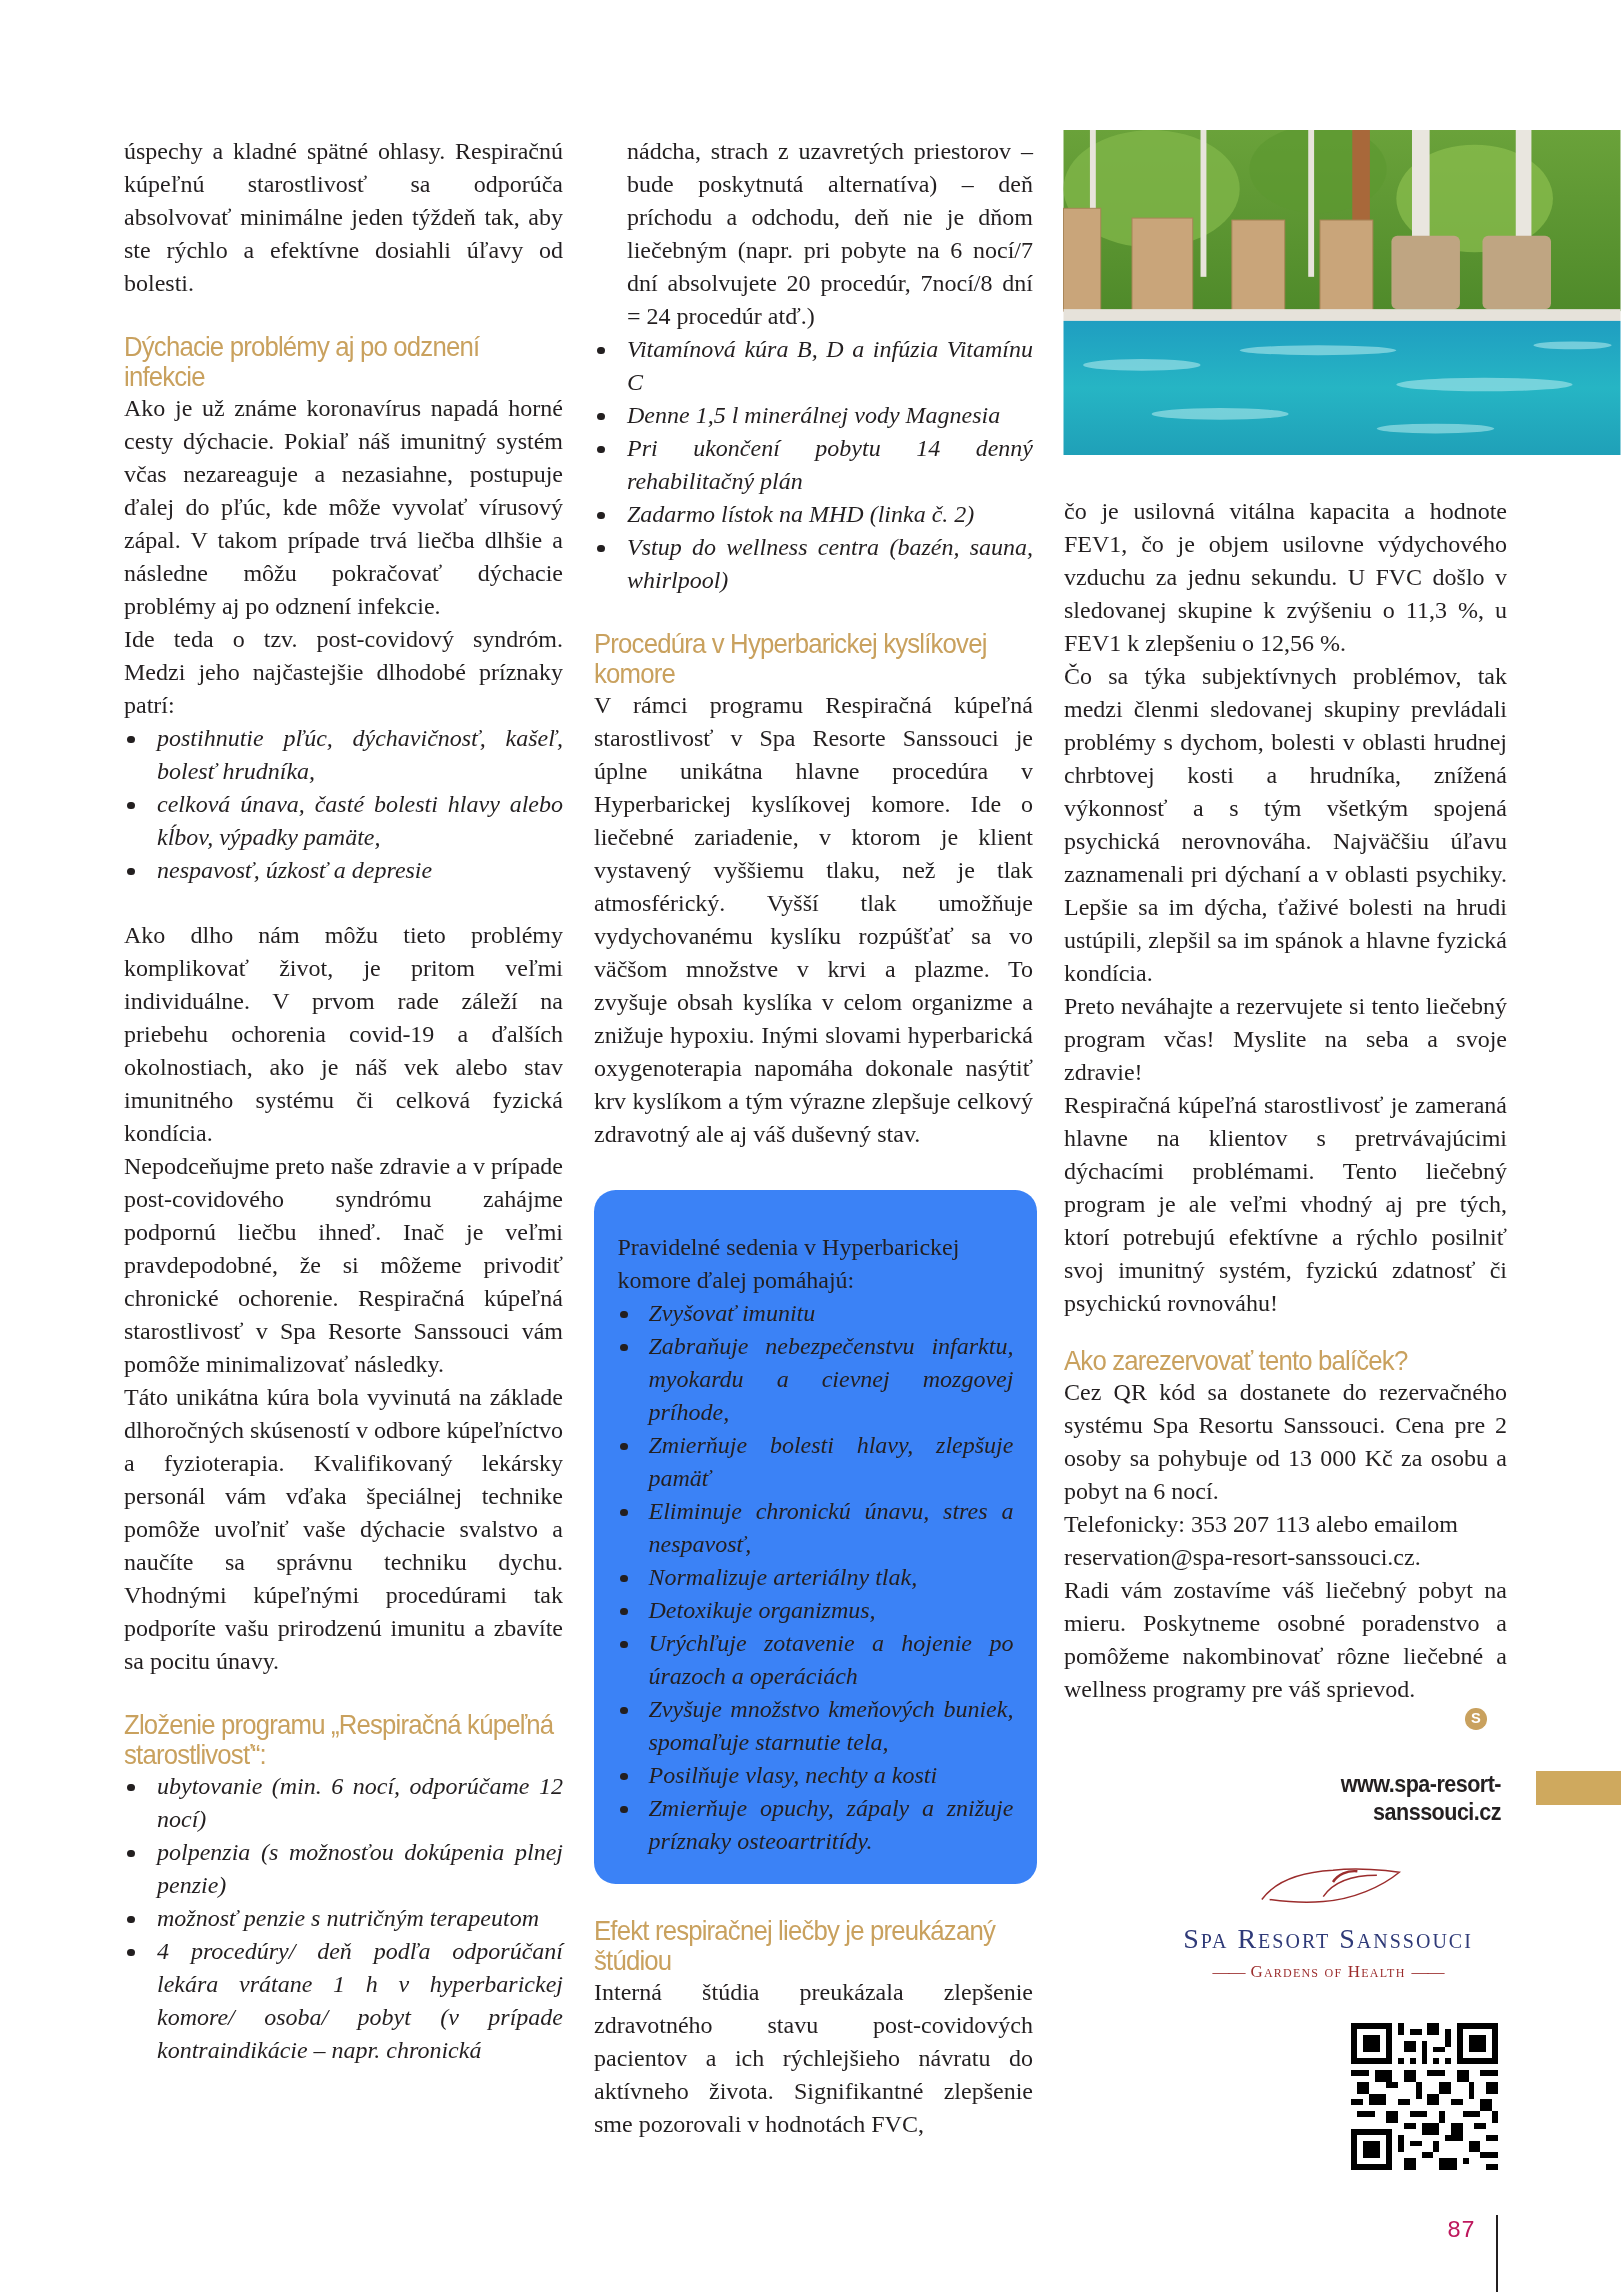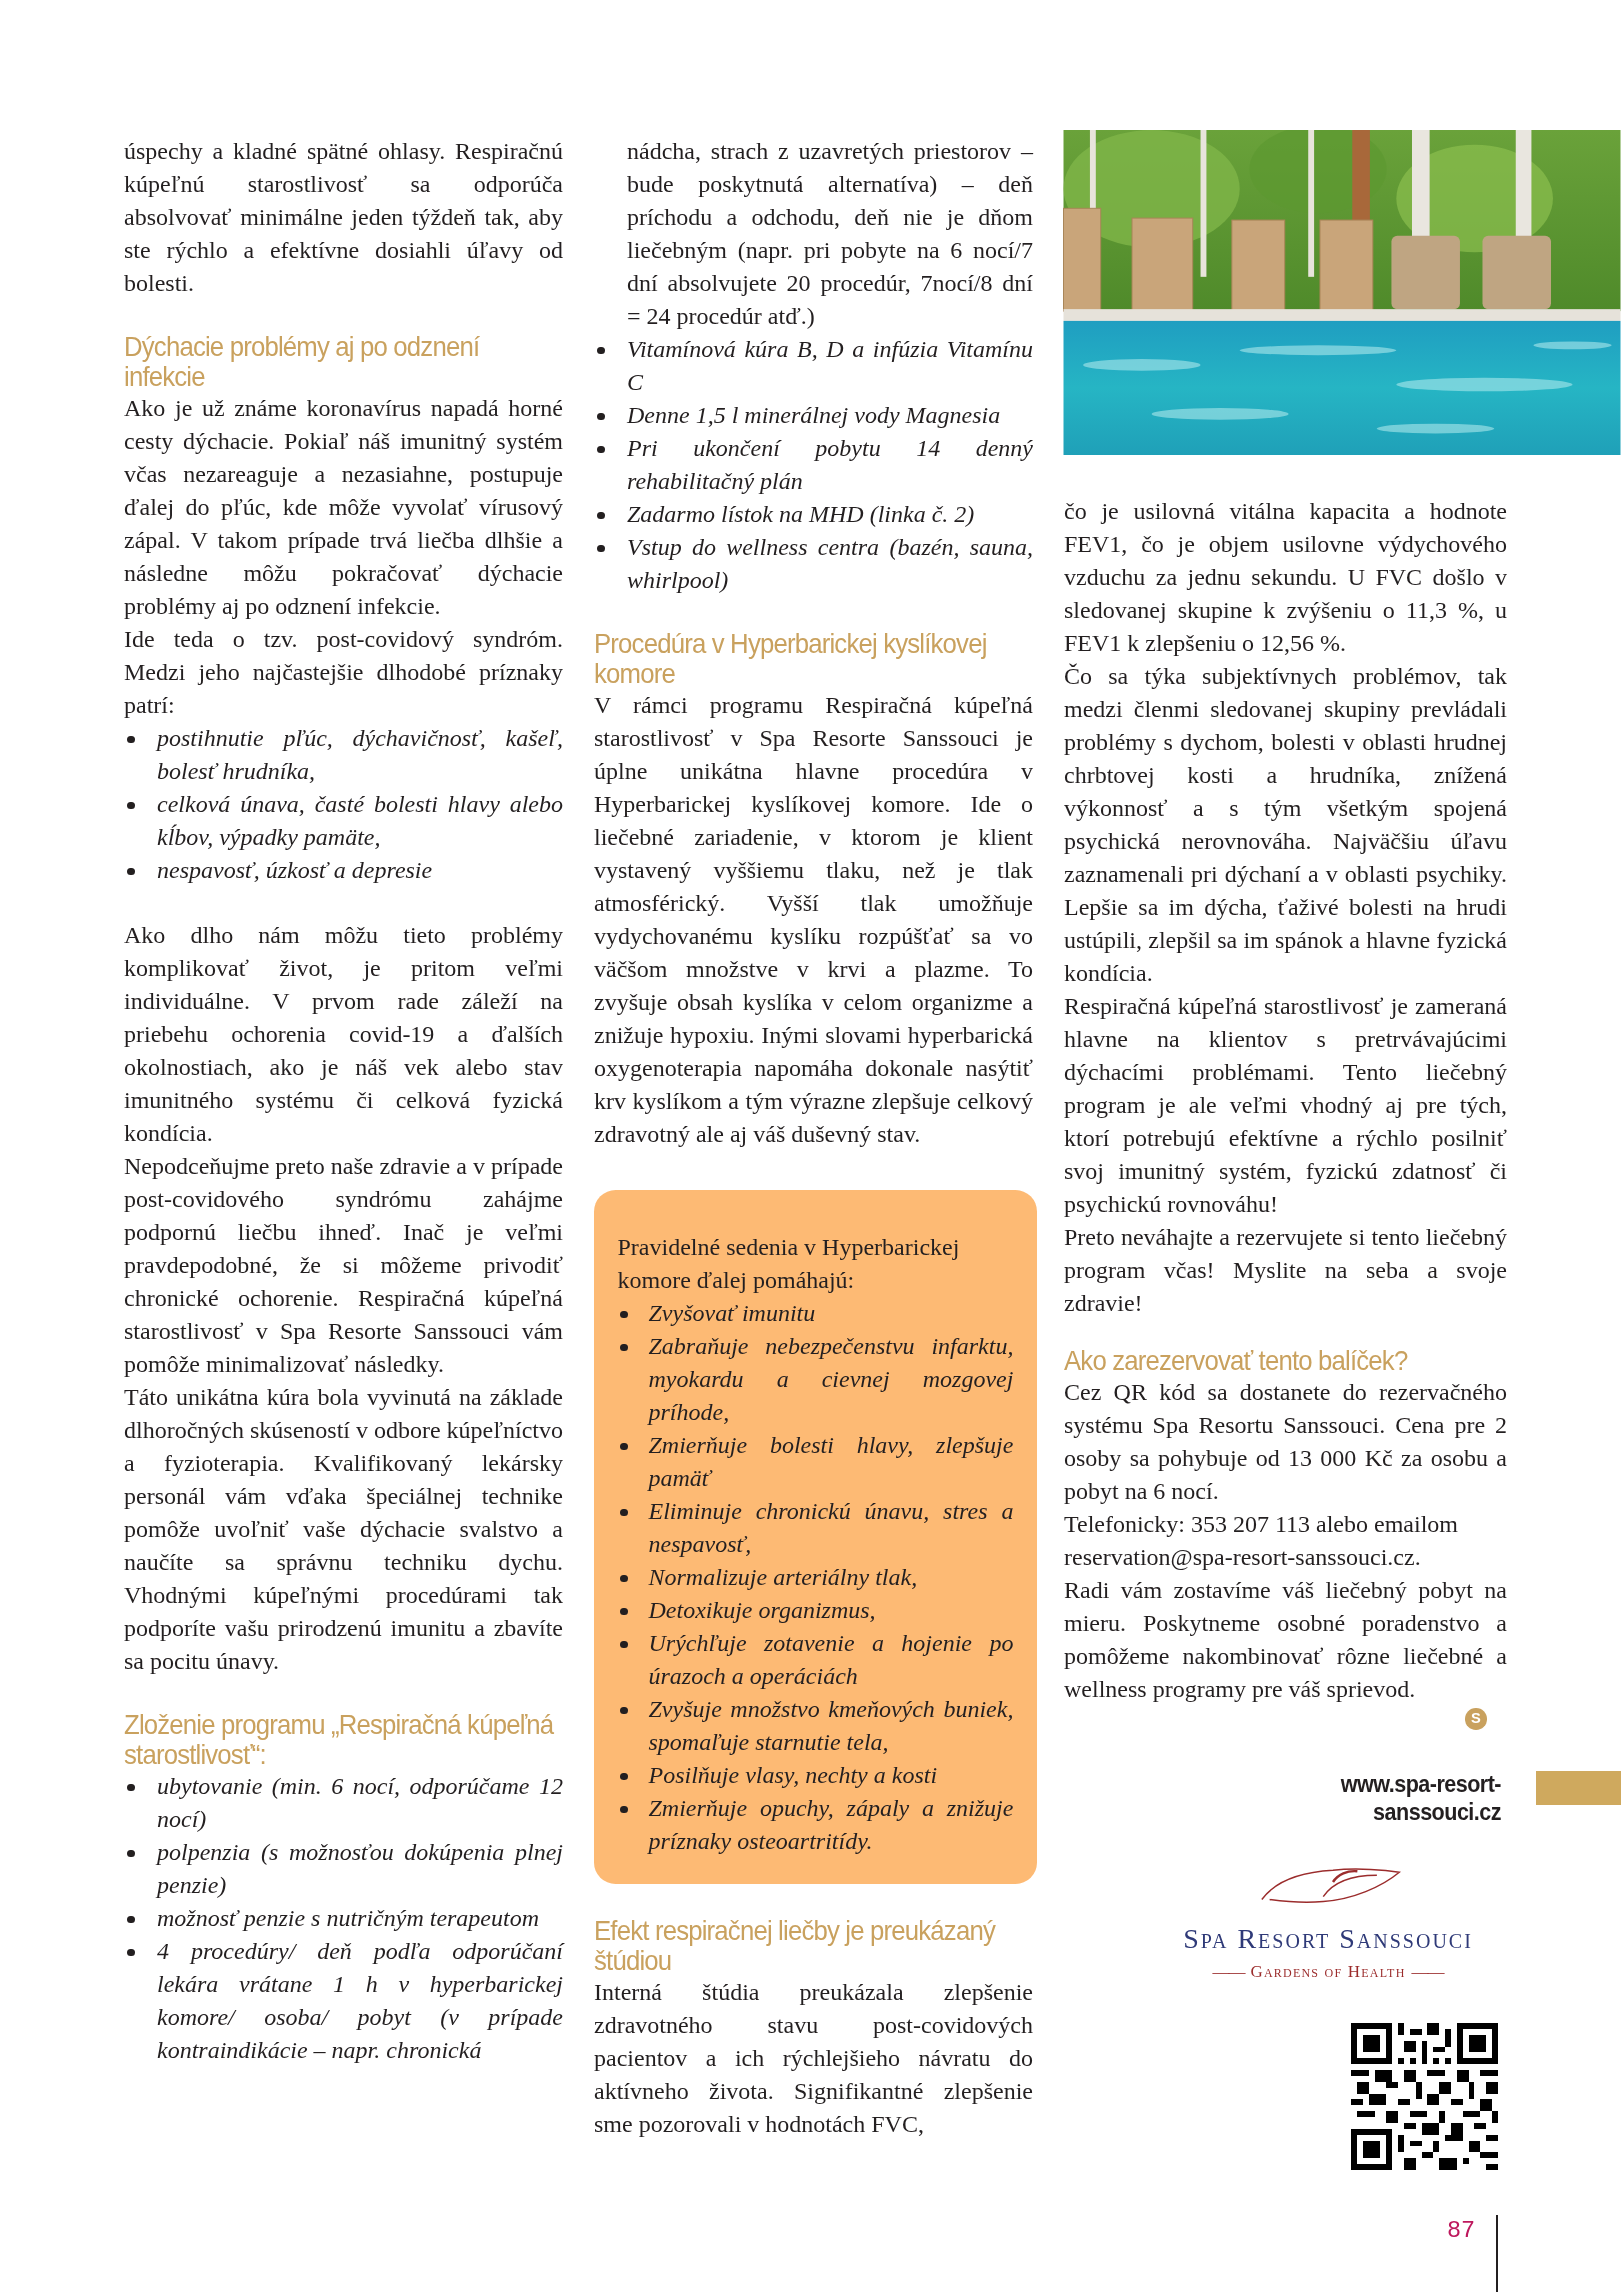--- a/index.html
+++ b/index.html
@@ -28,21 +28,21 @@
   li { position: relative; padding-left: 33px; font-style: italic; }
   li::before {
     content: ""; position: absolute; left: 2.9px; top: 13.7px;
     width: 7.8px; height: 7.8px; border-radius: 50%; background: #231f20;
   }
   .gap { height: 32px; }
   .gap-s { height: 25.5px; }
   .cont { padding-left: 33px; }
 
   .box {
-    background: #fdba74; border-radius: 21.6px;
+    background: #3b82f6; border-radius: 21.6px;
     padding: 41px 23.5px 25.5px 23.5px; margin-top: 39px; margin-right: -3.9px;
   }
   .box li { padding-left: 31px; }
 
   #photo {
     position: absolute; left: 1063px; top: 130px; width: 558px; height: 325px;
     overflow: hidden;
   }
   #photo svg { display: block; }
 
@@ -182,22 +182,22 @@
       <ellipse cx="160" cy="290" rx="70" ry="6"></ellipse>
       <ellipse cx="380" cy="305" rx="60" ry="5"></ellipse>
       <ellipse cx="520" cy="220" rx="40" ry="4"></ellipse>
     </g>
   </svg>
 </div>
 
 <div id="col3" class="col">
   <p>čo je usilovná vitálna kapacita a hodnote FEV1, čo je objem usilovne výdychového vzduchu za jednu sekundu. U FVC došlo v sledovanej skupine k zvýšeniu o 11,3 %, u FEV1 k zlepšeniu o 12,56 %.</p>
   <p>Čo sa týka subjektívnych problémov, tak medzi členmi sledovanej skupiny prevládali problémy s dychom, bolesti v oblasti hrudnej chrbtovej kosti a hrudníka, znížená výkonnosť a s tým všetkým spojená psychická nerovnováha. Najväčšiu úľavu zaznamenali pri dýchaní a v oblasti psychiky. Lepšie sa im dýcha, ťaživé bolesti na hrudi ustúpili, zlepšil sa im spánok a hlavne fyzická kondícia.</p>
+  <p>Preto neváhajte a rezervujete si tento liečebný program včas! Myslite na seba a svoje zdravie!</p>
   <p>Respiračná kúpeľná starostlivosť je zameraná hlavne na klientov s pretrvávajúcimi dýchacími problémami. Tento liečebný program je ale veľmi vhodný aj pre tých, ktorí potrebujú efektívne a rýchlo posilniť svoj imunitný systém, fyzickú zdatnosť či psychickú rovnováhu!</p>
-  <p>Preto neváhajte a rezervujete si tento liečebný program včas! Myslite na seba a svoje zdravie!</p>
   <div class="gap-s"></div>
   <h2>Ako zarezervovať tento balíček?</h2>
   <p>Cez QR kód sa dostanete do rezervačného systému Spa Resortu Sanssouci. Cena pre 2 osoby sa pohybuje od 13 000 Kč za osobu a pobyt na 6 nocí.</p>
   <p style="text-align:left">Telefonicky: 353 207 113 alebo emailom reservation@spa-resort-sanssouci.cz.</p>
   <p>Radi vám zostavíme váš liečebný pobyt na mieru. Poskytneme osobné poradenstvo a pomôžeme nakombinovať rôzne liečebné a wellness programy pre váš sprievod.</p>
 </div>
 
 <div id="s-mark">S</div>
 
 <div id="web">www.spa-resort-sanssouci.cz</div>

